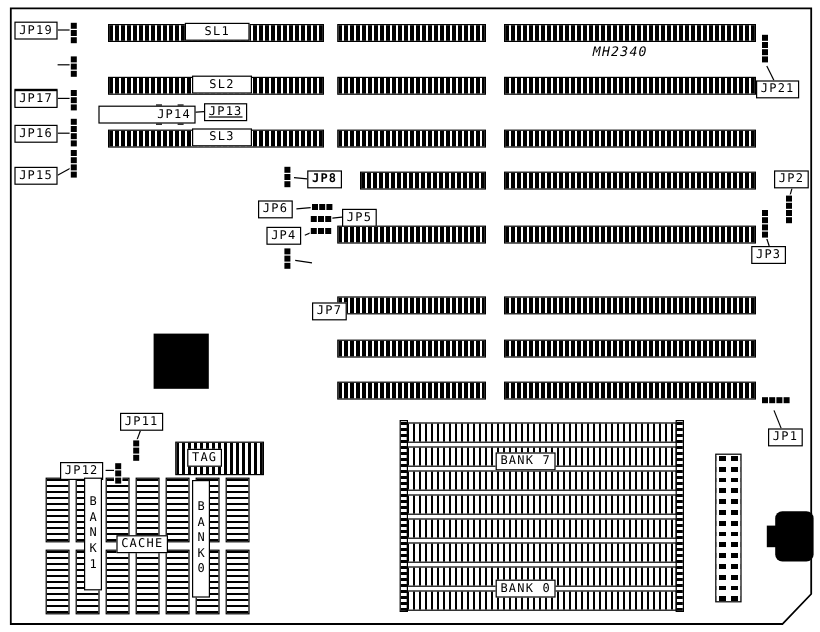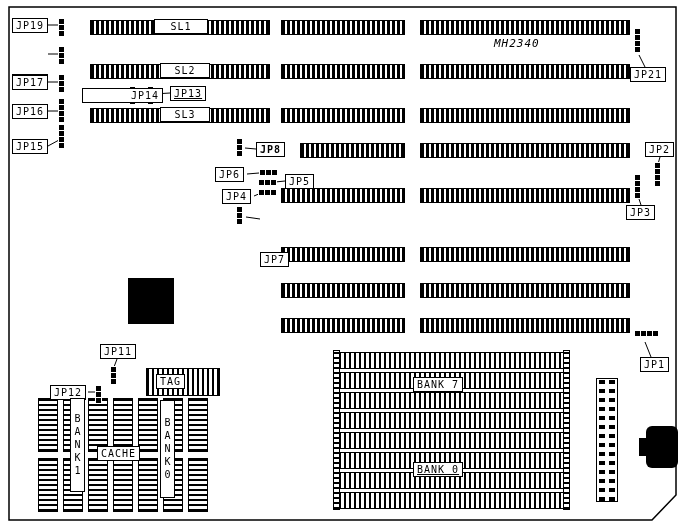--- a/index.html
+++ b/index.html
@@ -247,19 +247,19 @@
   <div class="rail" style="left:563px;top:350px;height:158px;"></div>
   <div class="simm" style="left:338px;top:352px;width:224px;"></div>
   <div class="simm" style="left:338px;top:372px;width:224px;"></div>
   <div class="simm" style="left:338px;top:392px;width:224px;"></div>
   <div class="simm" style="left:338px;top:412px;width:224px;"></div>
   <div class="simm" style="left:338px;top:432px;width:224px;"></div>
   <div class="simm" style="left:338px;top:452px;width:224px;"></div>
   <div class="simm" style="left:338px;top:472px;width:224px;"></div>
   <div class="simm" style="left:338px;top:492px;width:224px;"></div>
   <div class="lbl" style="left:413px;top:377px;">BANK 7</div>
-  <div class="lbl" style="left:413px;top:462px;text-decoration:underline;">BANK 0</div>
+  <div class="lbl" style="left:413px;top:483px;">BANK 0</div>
 
   <div class="pinheader"></div>
   <div class="kbtab"></div>
   <div class="kbconn"></div>
 
 </div>
 
 </body></html>

